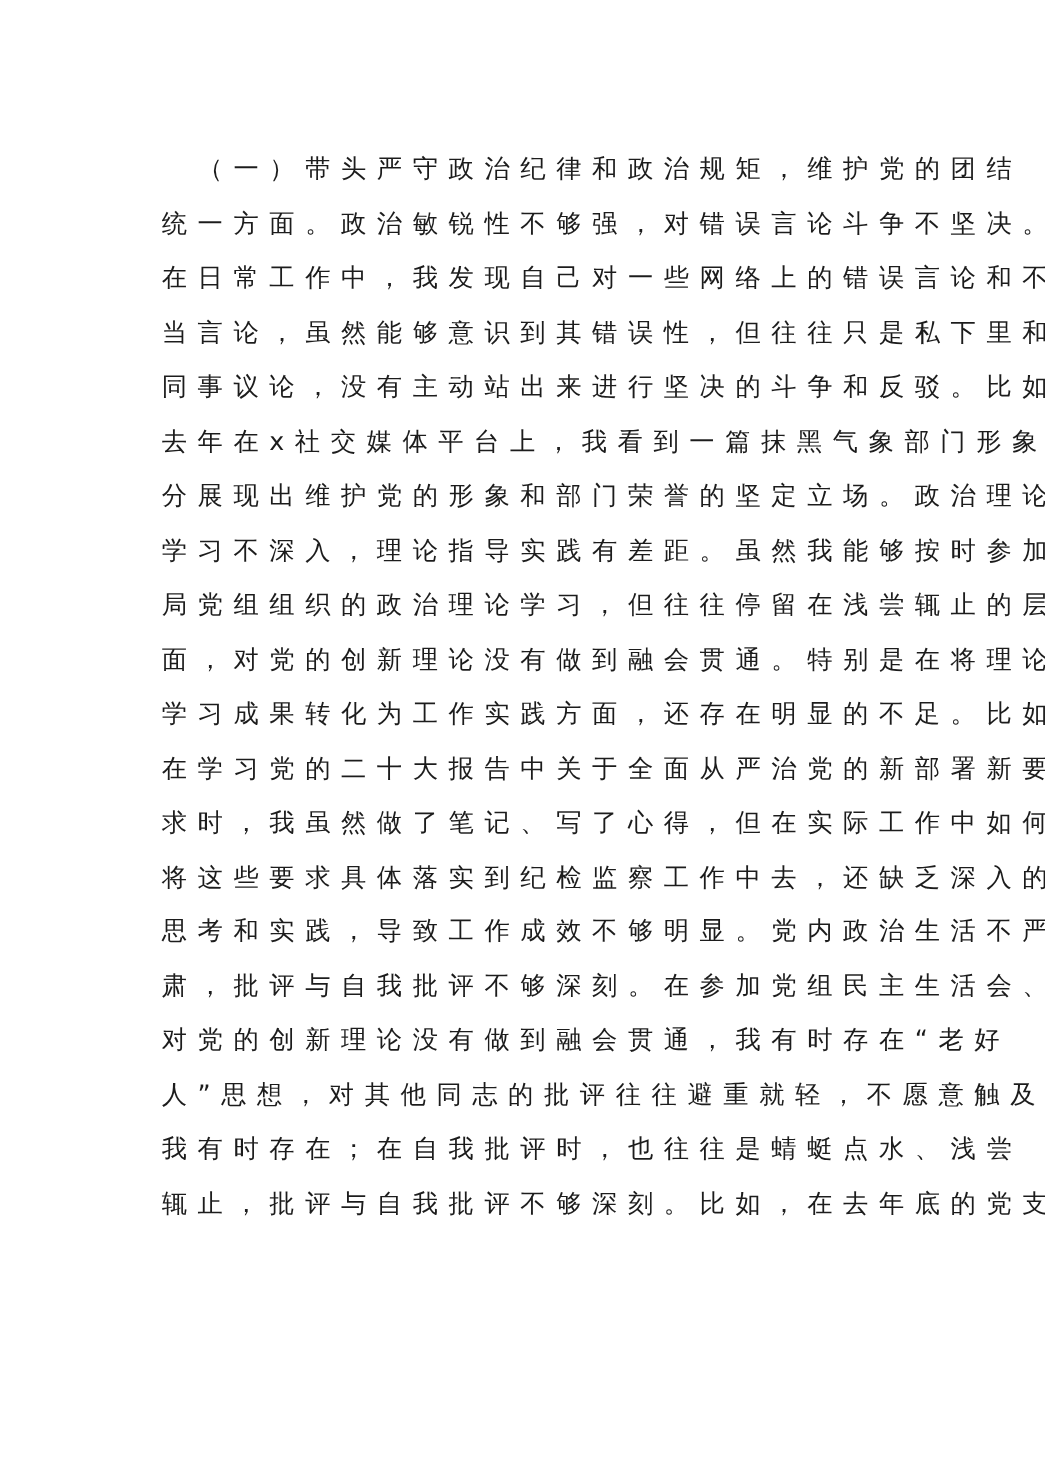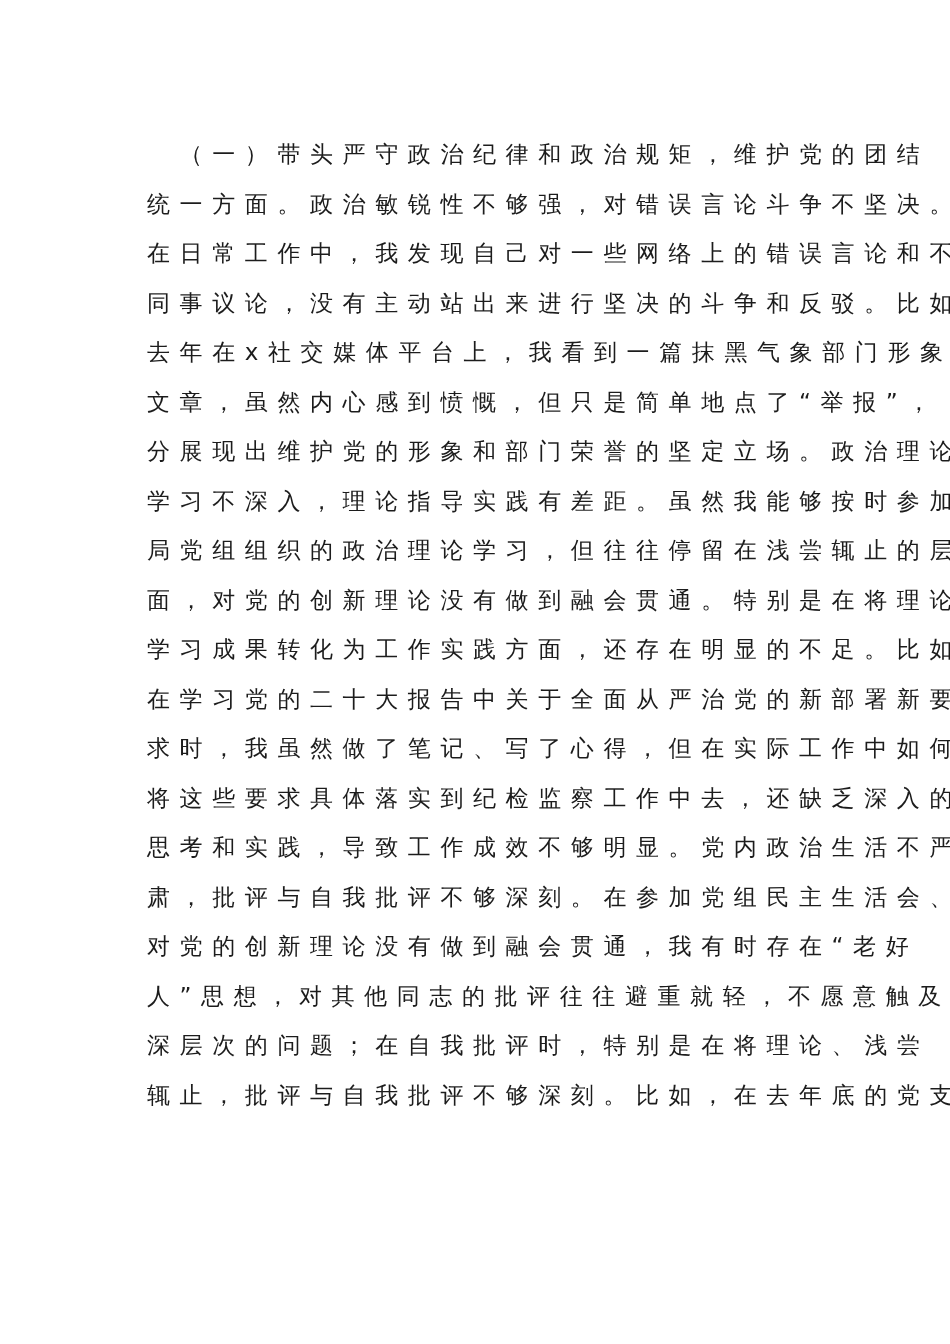--- a/index.html
+++ b/index.html
@@ -40,31 +40,31 @@
     }
   </style>
 </head>
 <body>
 
 <div class="page">
   <div class="body-text">
     <span class="line">　（一）带头严守政治纪律和政治规矩，维护党的团结</span>
     <span class="line">统一方面。政治敏锐性不够强，对错误言论斗争不坚决。</span>
     <span class="line">在日常工作中，我发现自己对一些网络上的错误言论和不</span>
+    <span class="line">当言论，虽然能够意识到其错误性，但往往只是私下里和</span>
     <span class="line">同事议论，没有主动站出来进行坚决的斗争和反驳。比如</span>
     <span class="line">去年在x社交媒体平台上，我看到一篇抹黑气象部门形象的</span>
-    <span class="line">文章，虽然内心感到愤慨，但只是简单地点了“举报”，</span>
     <span class="line">分展现出维护党的形象和部门荣誉的坚定立场。政治理论</span>
     <span class="line">学习不深入，理论指导实践有差距。虽然我能够按时参加</span>
     <span class="line">局党组组织的政治理论学习，但往往停留在浅尝辄止的层</span>
     <span class="line">面，对党的创新理论没有做到融会贯通。特别是在将理论</span>
     <span class="line">学习成果转化为工作实践方面，还存在明显的不足。比如</span>
     <span class="line">在学习党的二十大报告中关于全面从严治党的新部署新要</span>
     <span class="line">求时，我虽然做了笔记、写了心得，但在实际工作中如何</span>
     <span class="line">将这些要求具体落实到纪检监察工作中去，还缺乏深入的</span>
     <span class="line">思考和实践，导致工作成效不够明显。党内政治生活不严</span>
     <span class="line">肃，批评与自我批评不够深刻。在参加党组民主生活会、</span>
     <span class="line">对党的创新理论没有做到融会贯通，我有时存在“老好</span>
     <span class="line">人”思想，对其他同志的批评往往避重就轻，不愿意触及</span>
-    <span class="line">深层次的问题；在自我批评时，特别是在将理论、浅尝</span>
+    <span class="line">我有时存在；在自我批评时，也往往是蜻蜓点水、浅尝</span>
     <span class="line">辄止，批评与自我批评不够深刻。比如，在去年底的党支</span>
   </div>
 </div>
 
 </body></html>

